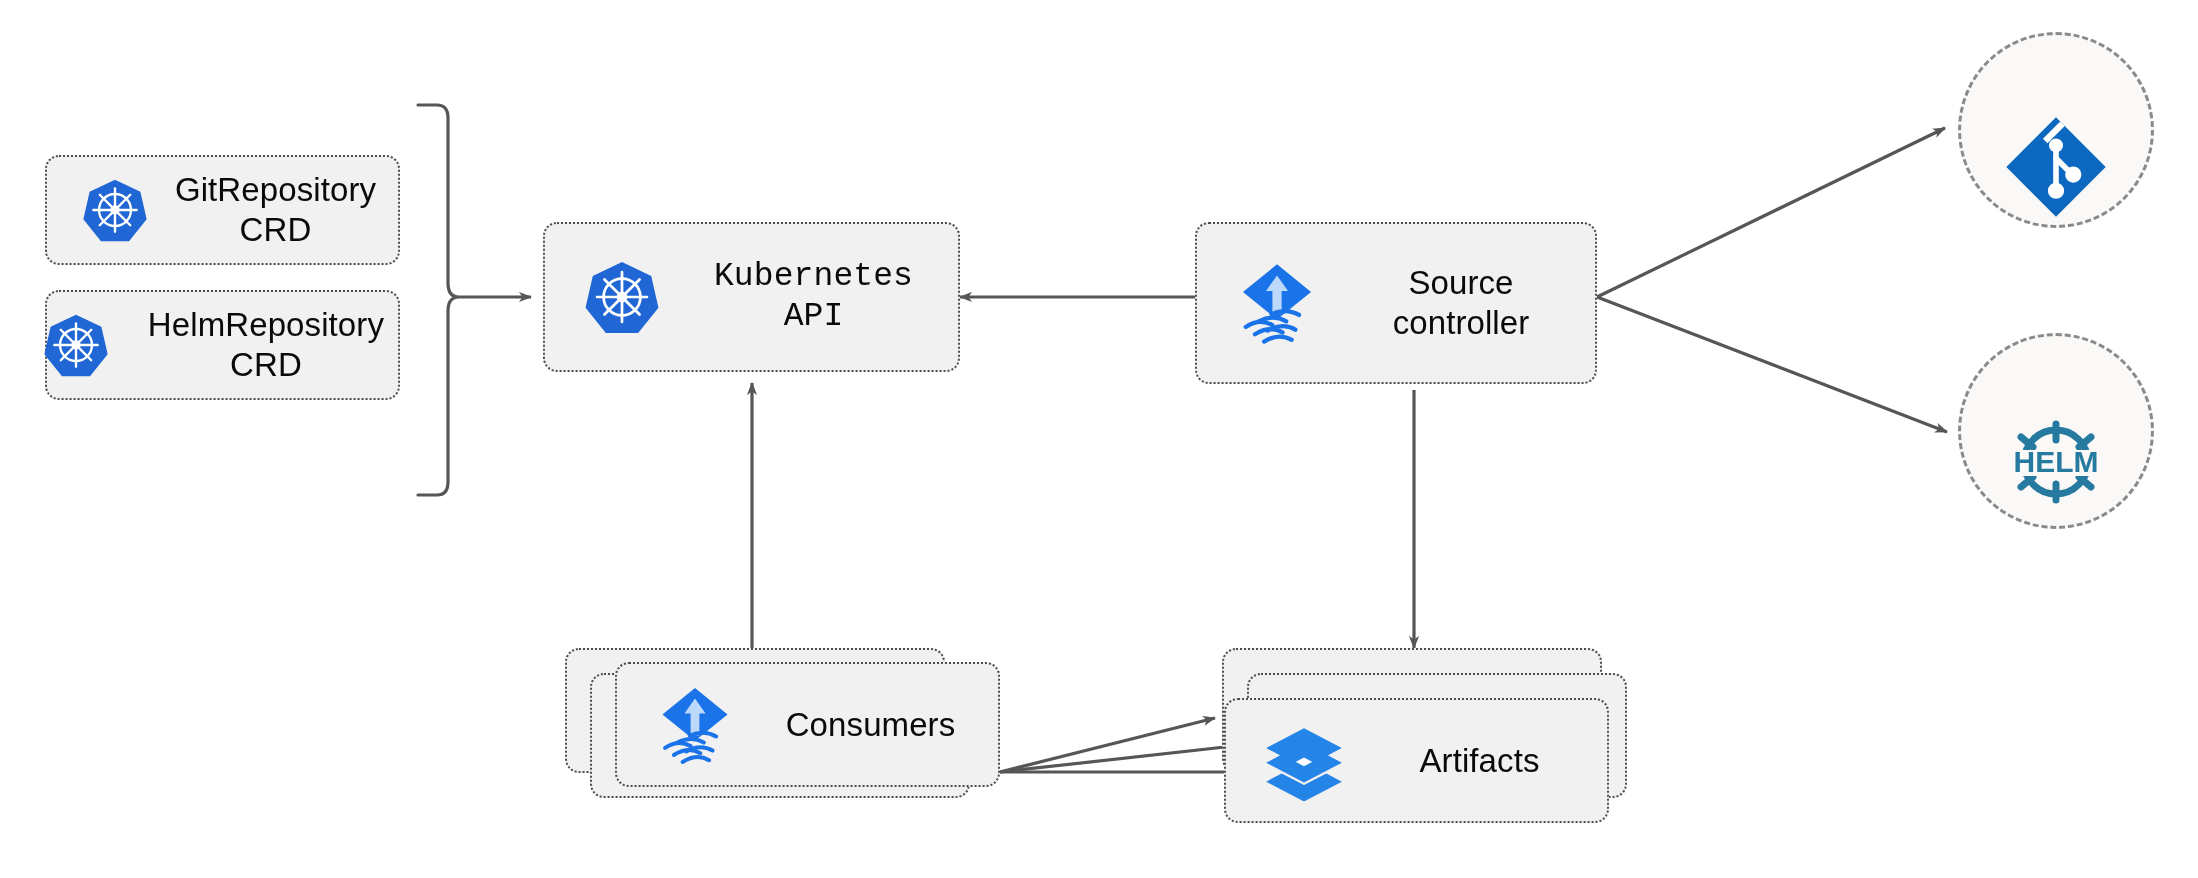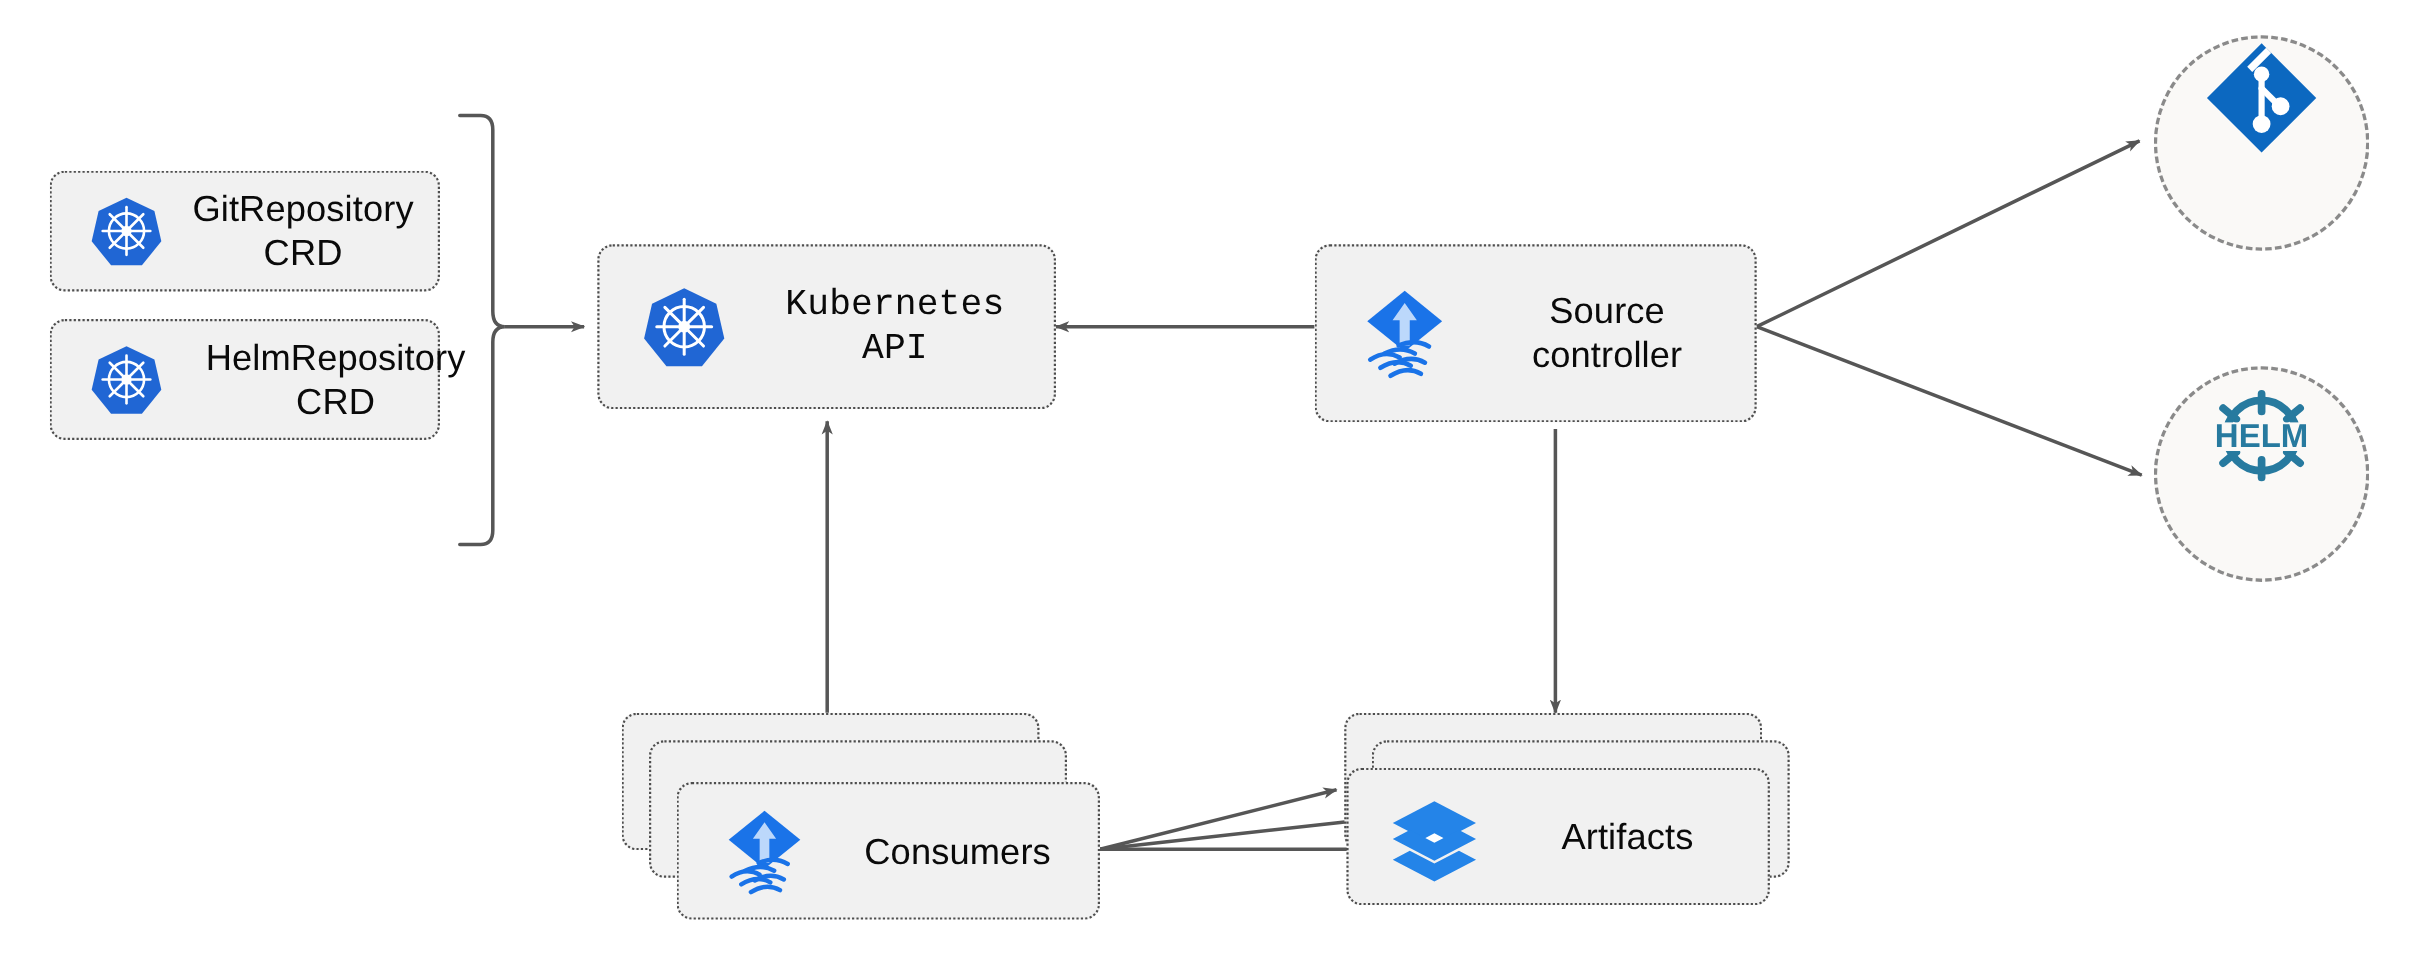--- a/index.html
+++ b/index.html
@@ -17,21 +17,21 @@
   }
   
   .node{
     position:absolute;
     box-sizing:border-box;
     background:#f1f1f1;
     border:2px dotted #4d4d4d;
     border-radius:14px;
     display:flex;
     align-items:center;
-    justify-content:flex-start;
+    justify-content:flex-end;
     padding-left:16px;
   }
   .node .icon{
     flex:0 0 auto;
     display:flex;
     align-items:center;
     justify-content:center;
   }
   .node .label{
     flex:1 1 auto;
@@ -52,21 +52,21 @@
     border-radius:14px;
   }
   
   .circle{
     position:absolute;
     box-sizing:border-box;
     border:3px dashed #8a8a8a;
     border-radius:50%;
     background:#faf9f7;
     display:flex;
-    align-items:flex-start;
+    align-items:flex-end;
     justify-content:center;
   }
   
   #wires{
     position:absolute;
     left:0;top:0;
     width:2198px;height:878px;
     pointer-events:none;
   }
   .wire{ fill:none; stroke:#565656; stroke-width:3.2; }
@@ -189,21 +189,21 @@
           <path d="M40 80 Q 56 71 70 79"></path>
         </g>
       </svg>
     </span>
     <span class="label">Source
 controller</span>
   </div>
 
   <div class="stack-card" style="left:565px;top:648px;width:380px;height:125px;"></div>
   <div class="stack-card" style="left:590px;top:673px;width:380px;height:125px;"></div>
-  <div class="node" style="left:615px;top:711px;width:385px;height:125px;">
+  <div class="node" style="left:615px;top:662px;width:385px;height:125px;">
     <span class="icon" style="width:124px;">
       <svg width="88" height="88" viewBox="0 0 100 100" aria-hidden="true">
         <path d="M50 8 L87 38 L50 68 L13 38 Z" fill="#1a73e8"></path>
         <path d="M50 20 L62 37 L55 37 L55 62 L45 62 L45 37 L38 37 Z" fill="#bcd8fb"></path>
         <g stroke="#1a73e8" stroke-width="4.6" stroke-linecap="round" fill="none">
           <path d="M16 76 Q 31 66 45 74"></path>
           <path d="M26 84 Q 42 74 56 82"></path>
           <path d="M36 92 Q 52 82 66 90"></path>
           <path d="M30 70 Q 46 62 60 70"></path>
           <path d="M44 62 Q 60 55 74 63"></path>

